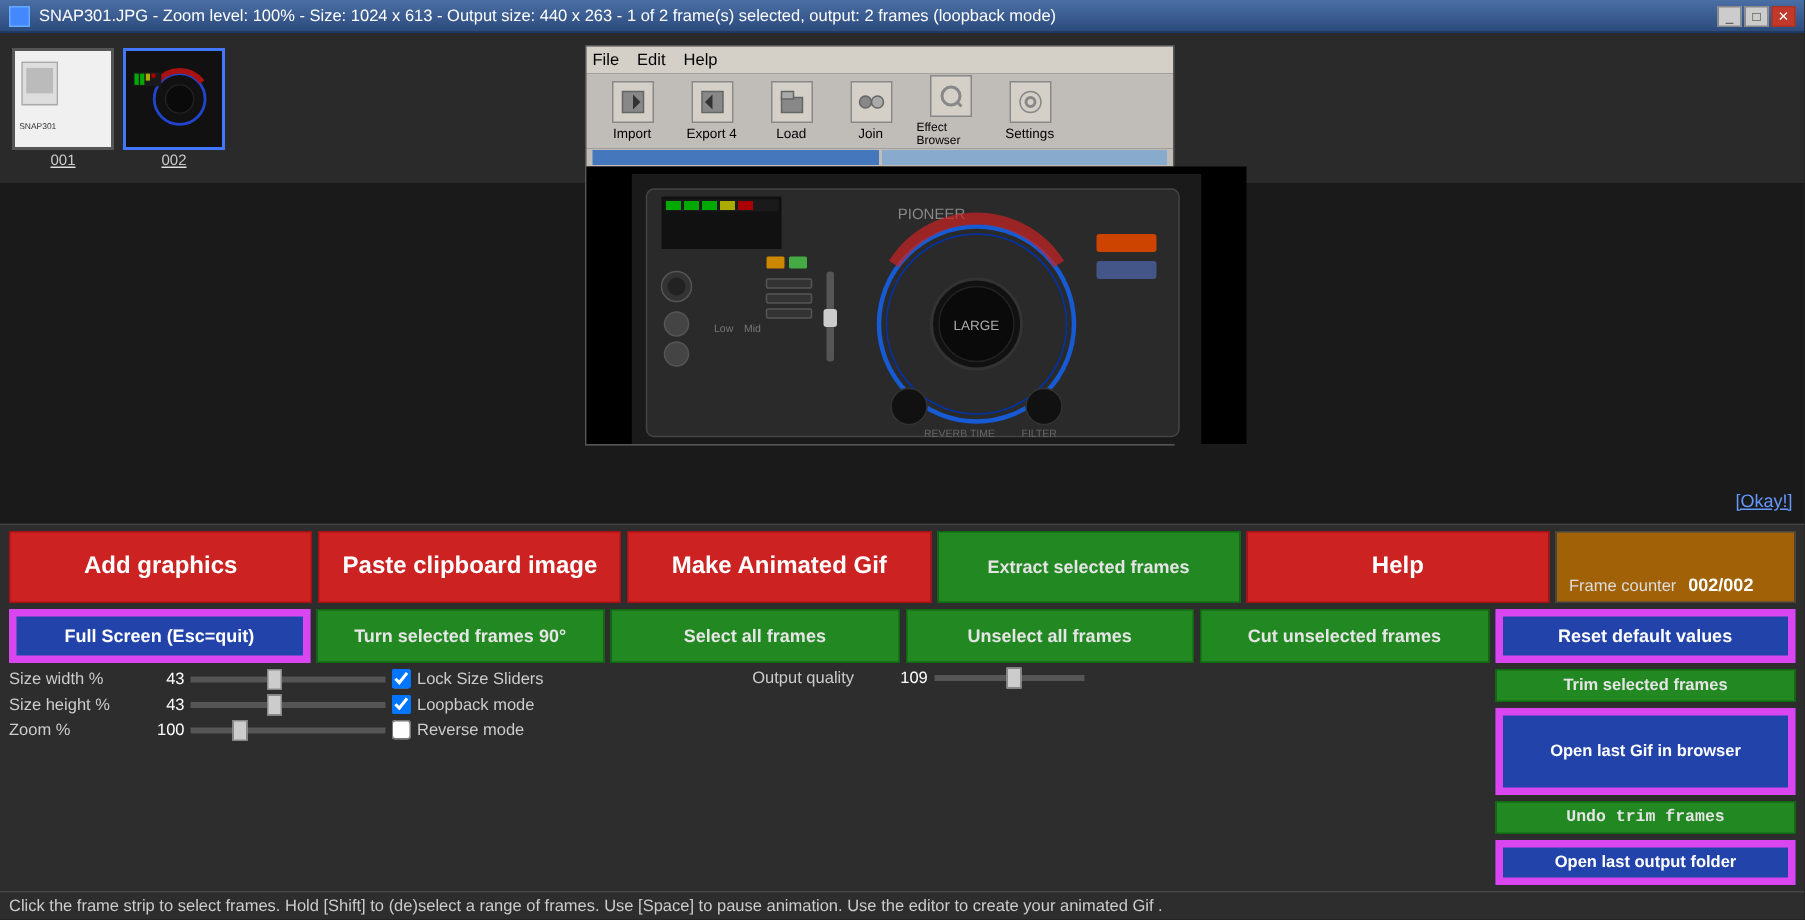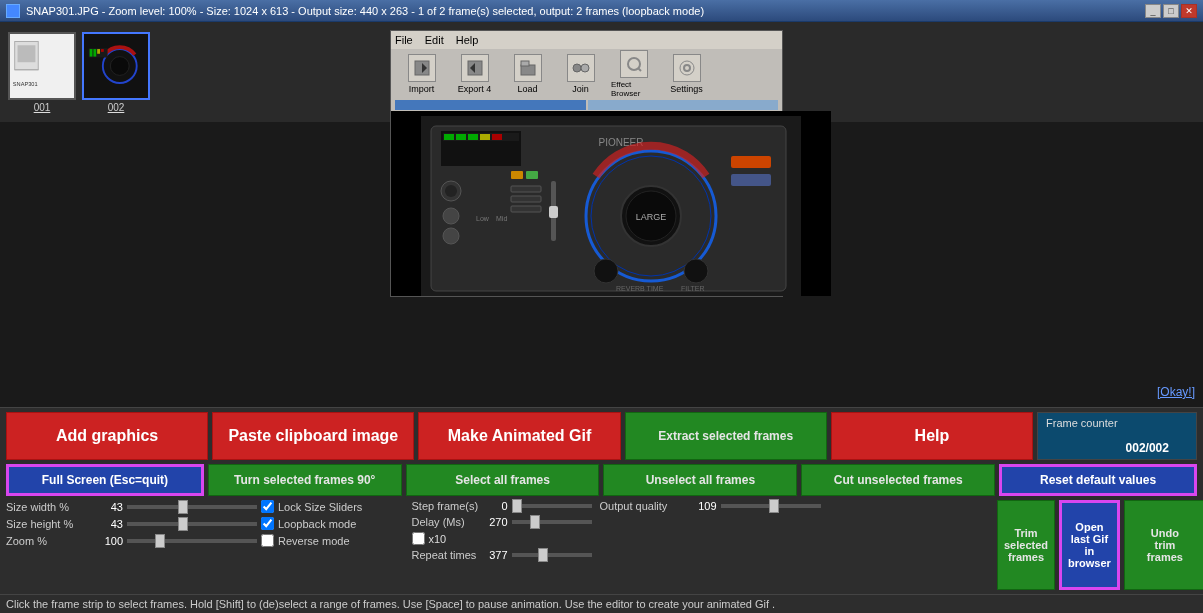--- a/index.html
+++ b/index.html
@@ -213,31 +213,31 @@
       border: 1px solid #116611;
       padding: 6px 8px;
       cursor: pointer;
       font-size: 12px;
       font-weight: bold;
       flex: 1;
     }
     .btn-blue {
       background: #2244aa;
       color: white;
-      border: 3px solid #d946ef;
+      border: 5px solid #d946ef;
       padding: 6px 8px;
       cursor: pointer;
       font-size: 12px;
       font-weight: bold;
       flex: 1;
     }
     .frame-counter-box {
       display: flex;
-      align-items: flex-start;
-      background: #0c4a6e;
+      align-items: flex-end;
+      background: #a16207;
       border: 1px solid #444;
       padding: 4px 8px;
       min-width: 160px;
       gap: 8px;
     }
     .frame-counter-label {
       color: #ddd;
       font-size: 11px;
     }
     .frame-counter-value {
@@ -308,21 +308,21 @@
       margin: 0 8px;
     }
     .right-col {
       display: flex;
       flex-direction: column;
       gap: 4px;
       flex: 1;
     }
     .right-btn-col {
       display: flex;
-      flex-direction: row;
+      flex-direction: column;
       gap: 4px;
       width: 200px;
     }
 
     #status-bar {
       background: #2d2d2d;
       padding: 3px 6px;
       font-size: 11px;
       color: #ccc;
       border-top: 1px solid #444;
@@ -560,54 +560,33 @@
           <span class="slider-label">Zoom %</span>
           <span class="slider-value">100</span>
           <input type="range" min="10" max="400" value="100" style="">
           <div class="checkbox-row">
             <input type="checkbox" style="">
             <label>Reverse mode</label>
           </div>
         </div>
       </div>
 
-      <div class="middle-col">
-        <div class="slider-row">
-          <span class="slider-label">Step frame(s)</span>
-          <span class="slider-value">0</span>
-          <input type="range" min="0" max="20" value="0" style="width: 80px;">
-        </div>
-        <div class="slider-row">
-          <span class="slider-label">Delay (Ms)</span>
-          <span class="slider-value">270</span>
-          <input type="range" min="0" max="1000" value="270" style="width: 80px;">
-        </div>
-        <div class="slider-row">
-          <input type="checkbox" style="">
-          <label>x10</label>
-        </div>
-        <div class="slider-row">
-          <span class="slider-label">Repeat times</span>
-          <span class="slider-value">377</span>
-          <input type="range" min="0" max="1000" value="377" style="width: 80px;">
-        </div>
-      </div>
 
       <div class="right-col">
         <div class="slider-row">
           <span class="slider-label">Output quality</span>
           <span class="slider-value">109</span>
           <input type="range" min="1" max="200" value="109" style="width: 100px;">
         </div>
       </div>
 
       <div class="right-btn-col">
         <button class="btn-green" style="font-size:11px; padding:4px 6px;">Trim selected frames</button>
         <button class="btn-blue" style="font-size:11px; padding:18px 6px;">Open last Gif in browser</button>
-        <button class="btn-green" style="font-size:11px; padding:4px 22px;">Undo trim frames</button>
+        <button class="btn-green" style="font-size:11px; padding:4px 22px;font-family:Liberation Mono, monospace;">Undo trim frames</button>
         <button class="btn-blue" style="font-size:11px; padding:4px 6px;">Open last output folder</button>
       </div>
     </div>
   </div>
 
   <div id="status-bar">
     <span>Click the frame strip to select frames. Hold [Shift] to (de)select a range of frames. Use [Space] to pause animation. Use the editor to create your animated Gif .</span>
   </div>
 </div>
 

